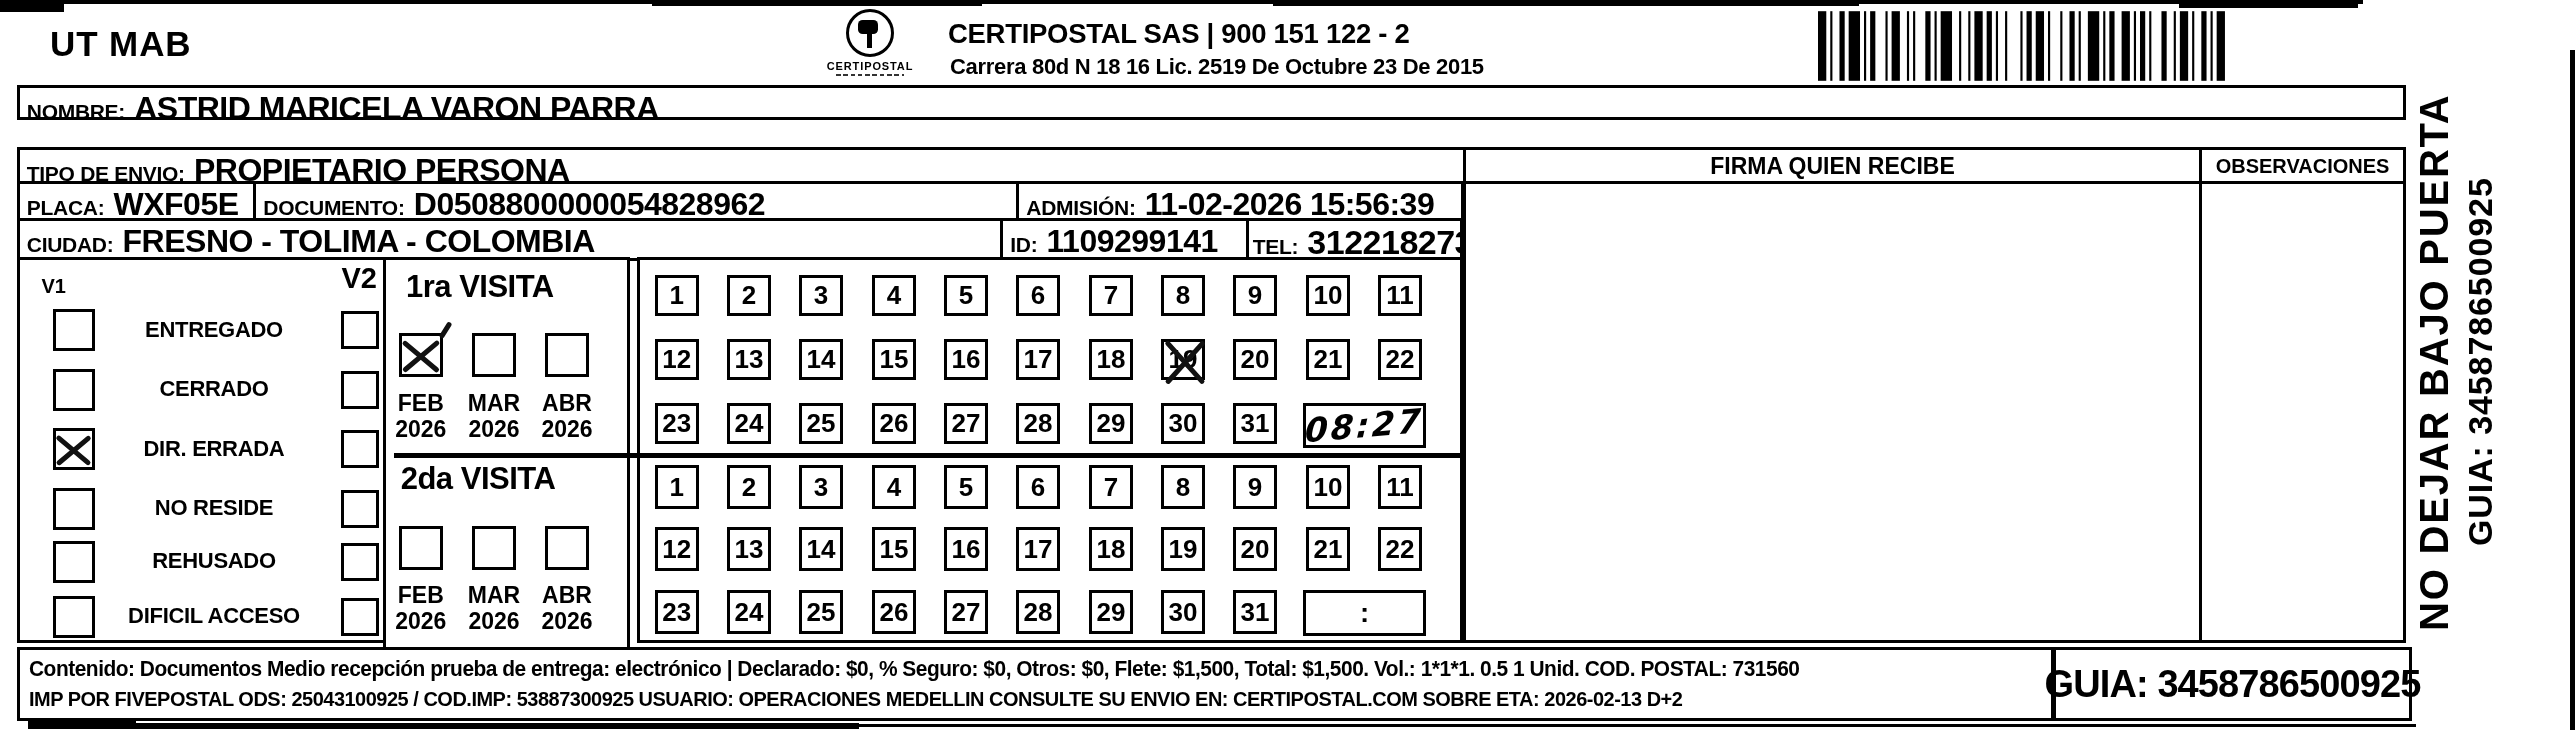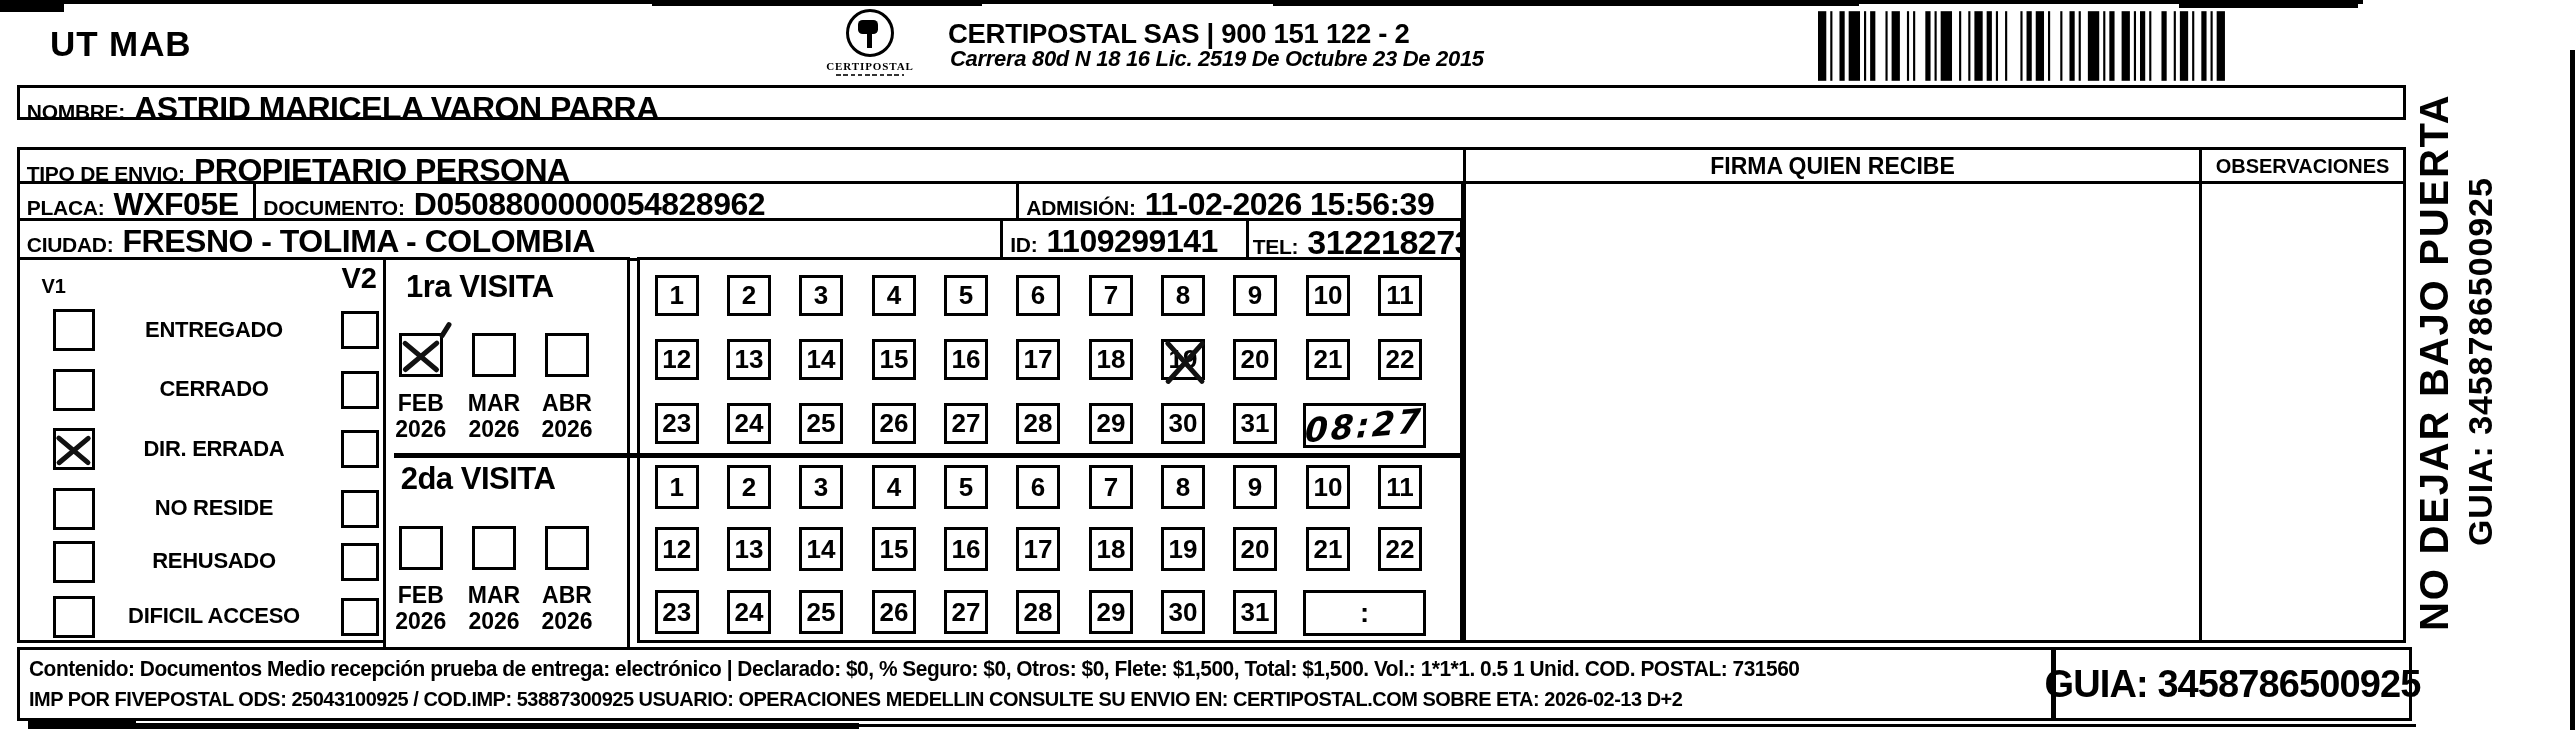--- a/index.html
+++ b/index.html
@@ -12,21 +12,21 @@
         display:flex;align-items:baseline;gap:9.2px;padding:1.8px 7.3px;}
   .panel{position:absolute;border:3.7px solid #000;box-sizing:border-box;background:#fff;}
   .lbl{font-size:21px;font-weight:700;letter-spacing:-0.3px;white-space:nowrap;}
   .val{font-size:32px;font-weight:600;letter-spacing:-0.5px;white-space:nowrap;}
   .hdr-cell{justify-content:center;align-items:center;}
   
   .ut-mab{font-size:35px;font-weight:600;letter-spacing:0.9px;}
   .nit{font-size:25px;font-weight:600;line-height:33px;letter-spacing:-0.3px;white-space:pre;}
   .company{font-size:27.5px;font-weight:600;letter-spacing:-0.3px;}
   .license{font-size:22px;font-weight:600;letter-spacing:-0.3px;}
-  .logo-wrap{width:110px;text-align:center;font-family:Liberation Serif, serif;}
+  .logo-wrap{width:110px;text-align:center;}
   .logo-circle{width:42px;height:42px;border:3.7px solid #000;border-radius:50%;margin:0 auto;position:relative;}
   .logo-glyph{position:absolute;left:9.2px;top:8.2px;width:20px;height:13.7px;background:#000;border-radius:4.6px;}
   .logo-stem{position:absolute;left:18.3px;top:22px;width:4.6px;height:13.7px;background:#000;}
   .logo-name{font-size:11px;font-weight:700;letter-spacing:0.9px;margin-top:2.7px;}
   .logo-tag{width:68px;height:2.7px;margin:1.8px auto 0;background:repeating-linear-gradient(90deg,#333 0 4.6px,transparent 4.6px 7.3px);}
   
   .cbox{position:absolute;border:3.7px solid #000;box-sizing:border-box;background:#fff;}
   .v1box{left:33px;width:42px;height:42px;}
   .v2box{left:321px;width:38px;height:38px;}
   .rowlbl{position:absolute;left:87px;width:215px;text-align:center;font-size:22px;font-weight:700;letter-spacing:-0.3px;}
@@ -85,21 +85,21 @@
   </div>
   <div class="abs logo-wrap" style="left:815px;top:9.2px;">
     <div class="logo-circle">
       <div class="logo-glyph"></div>
         <div class="logo-stem"></div>
     </div>
     <div class="logo-name">CERTIPOSTAL</div>
     <div class="logo-tag"></div>
   </div>
   <div class="abs company" style="left:948px;top:18.3px;">CERTIPOSTAL SAS | 900 151 122 - 2</div>
-  <div class="abs license" style="left:950px;top:46px;font-style:italic;">Carrera 80d N 18 16  Lic. 2519 De Octubre 23 De 2015</div>
+  <div class="abs license" style="left:950px;top:54px;">Carrera 80d N 18 16  Lic. 2519 De Octubre 23 De 2015</div>
   <svg class="abs" id="barcode" style="left:1818px;top:11px;" width="414" height="70" viewBox="0 0 452 76">
       <rect x="0" y="0" width="9.044444444444444" height="76" fill="#000"></rect>
       <rect x="13.392592592592592" y="0" width="2.348148148148148" height="76" fill="#000"></rect>
       <rect x="23.437037037037037" y="0" width="5.696296296296296" height="76" fill="#000"></rect>
       <rect x="33.48148148148148" y="0" width="12.392592592592592" height="76" fill="#000"></rect>
       <rect x="50.22222222222222" y="0" width="2.348148148148148" height="76" fill="#000"></rect>
       <rect x="56.91851851851852" y="0" width="5.696296296296296" height="76" fill="#000"></rect>
       <rect x="73.65925925925926" y="0" width="2.348148148148148" height="76" fill="#000"></rect>
       <rect x="80.35555555555555" y="0" width="9.044444444444444" height="76" fill="#000"></rect>
       <rect x="97.0962962962963" y="0" width="2.348148148148148" height="76" fill="#000"></rect>

